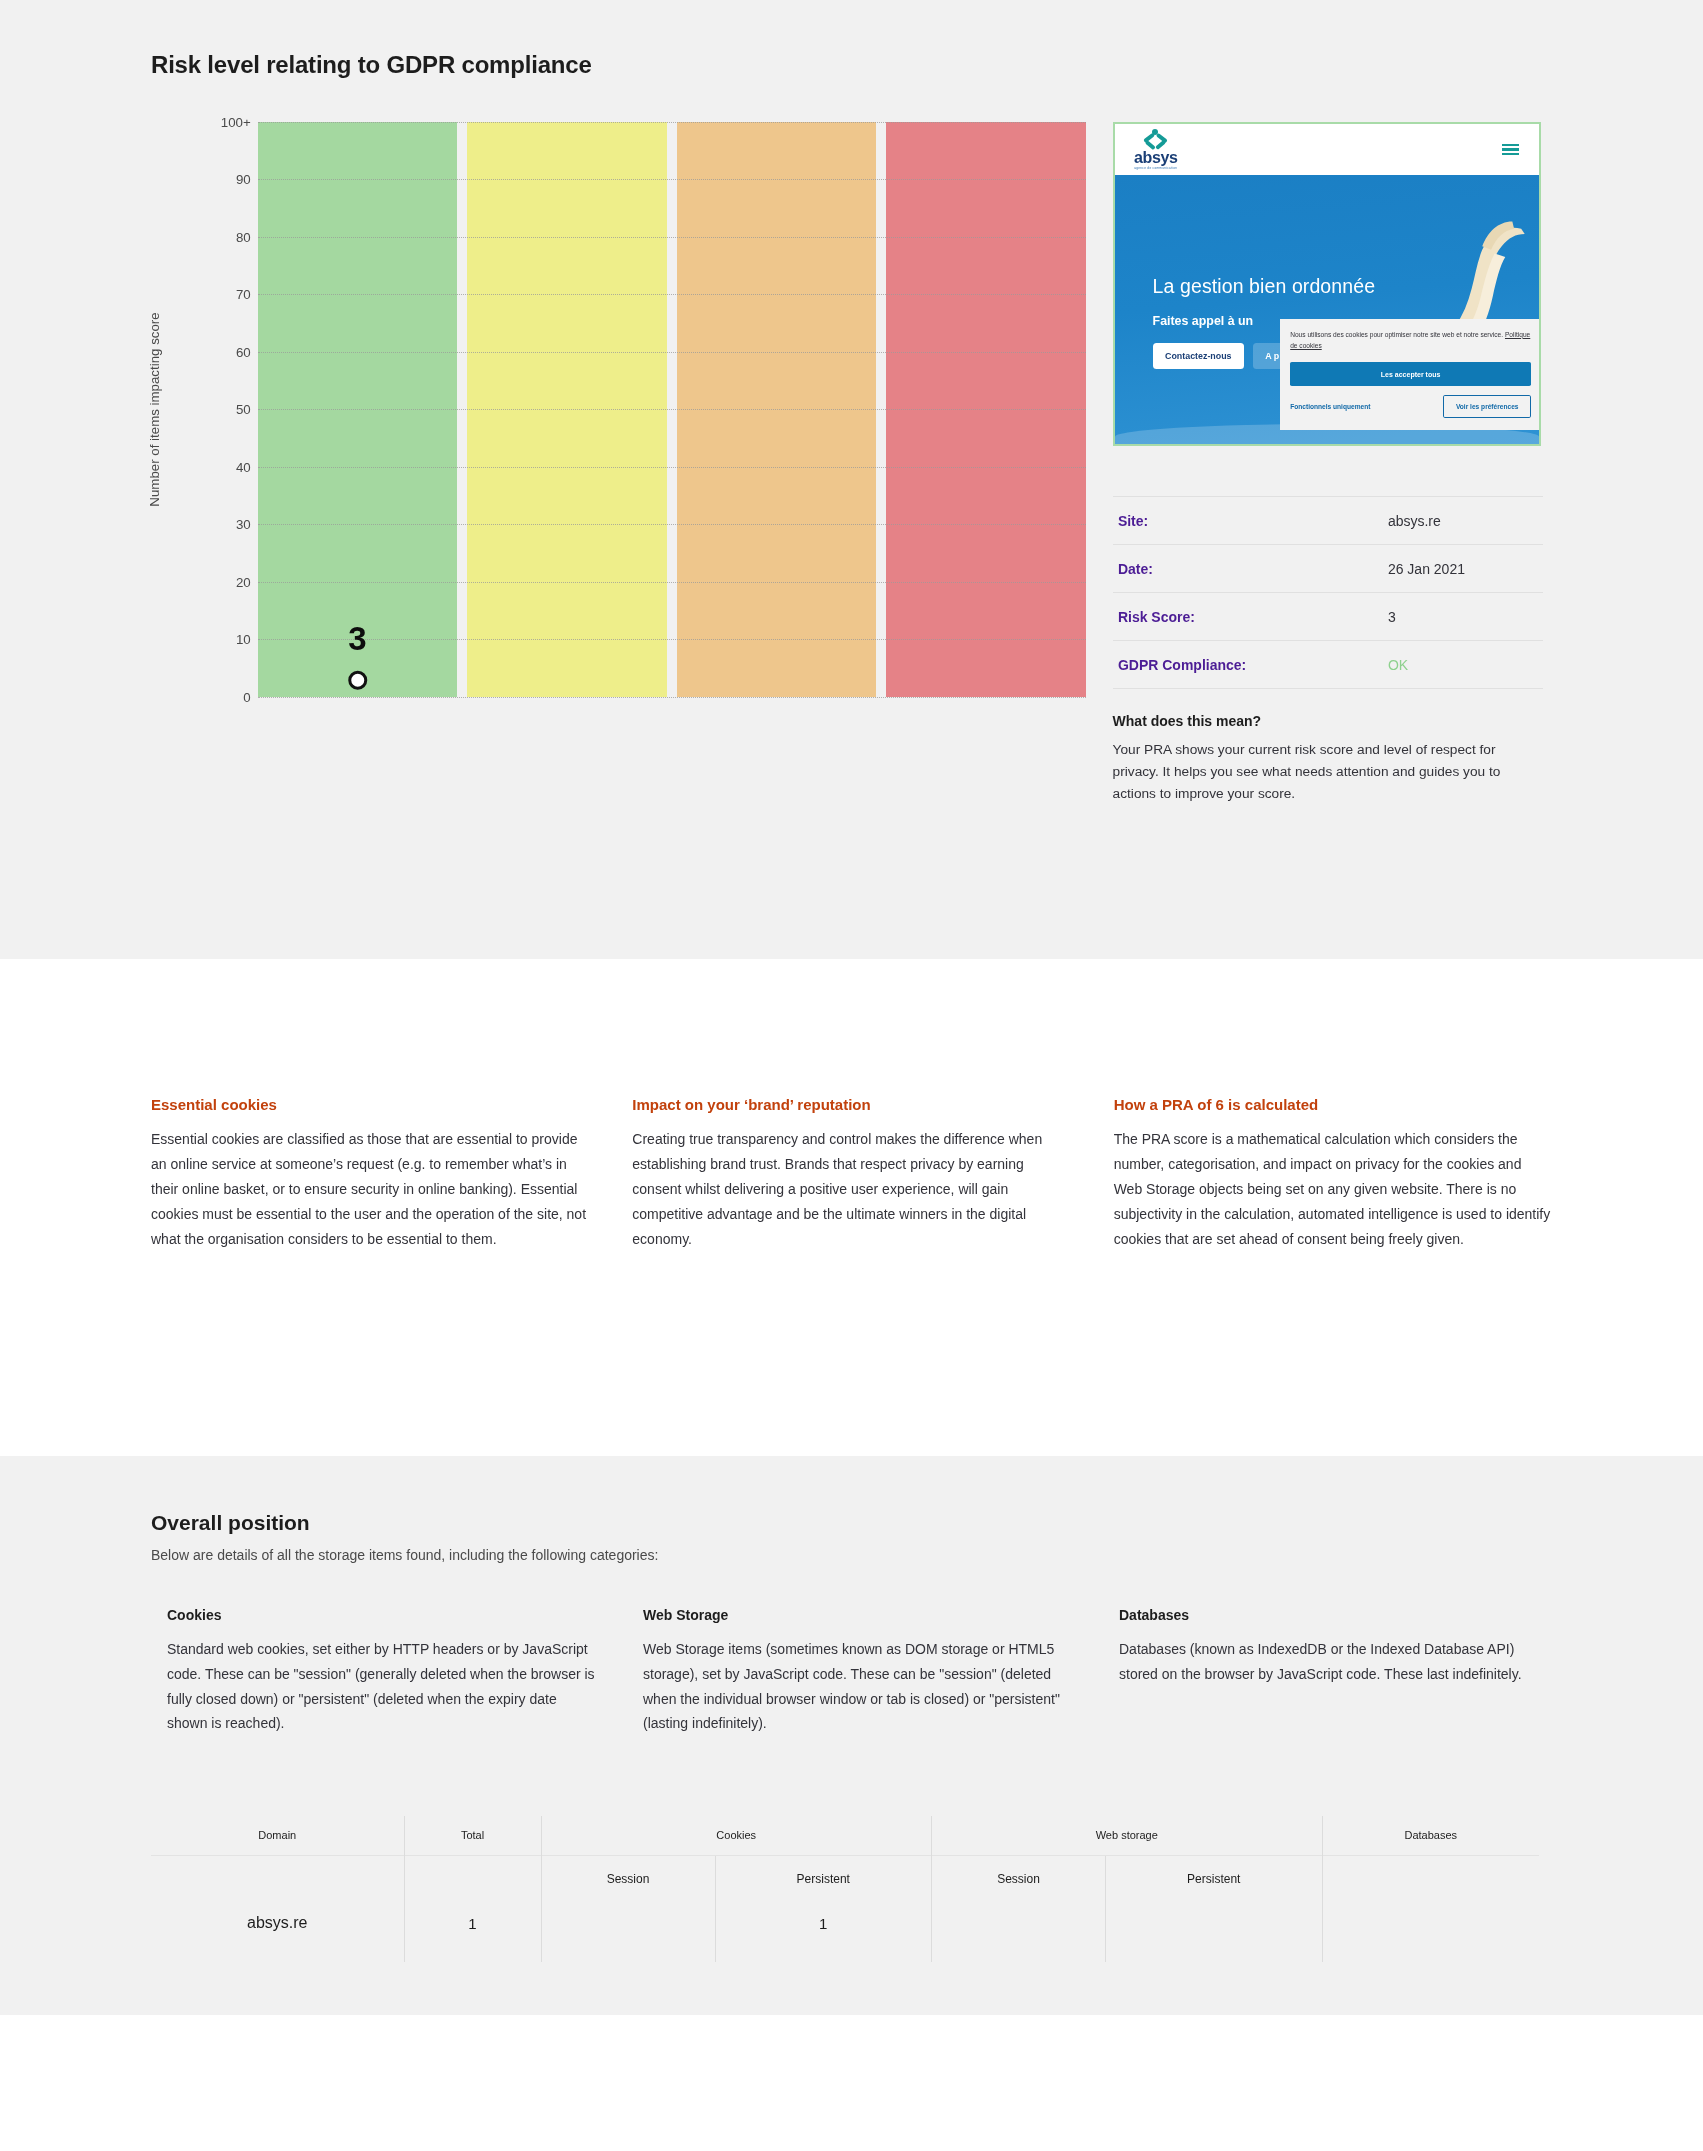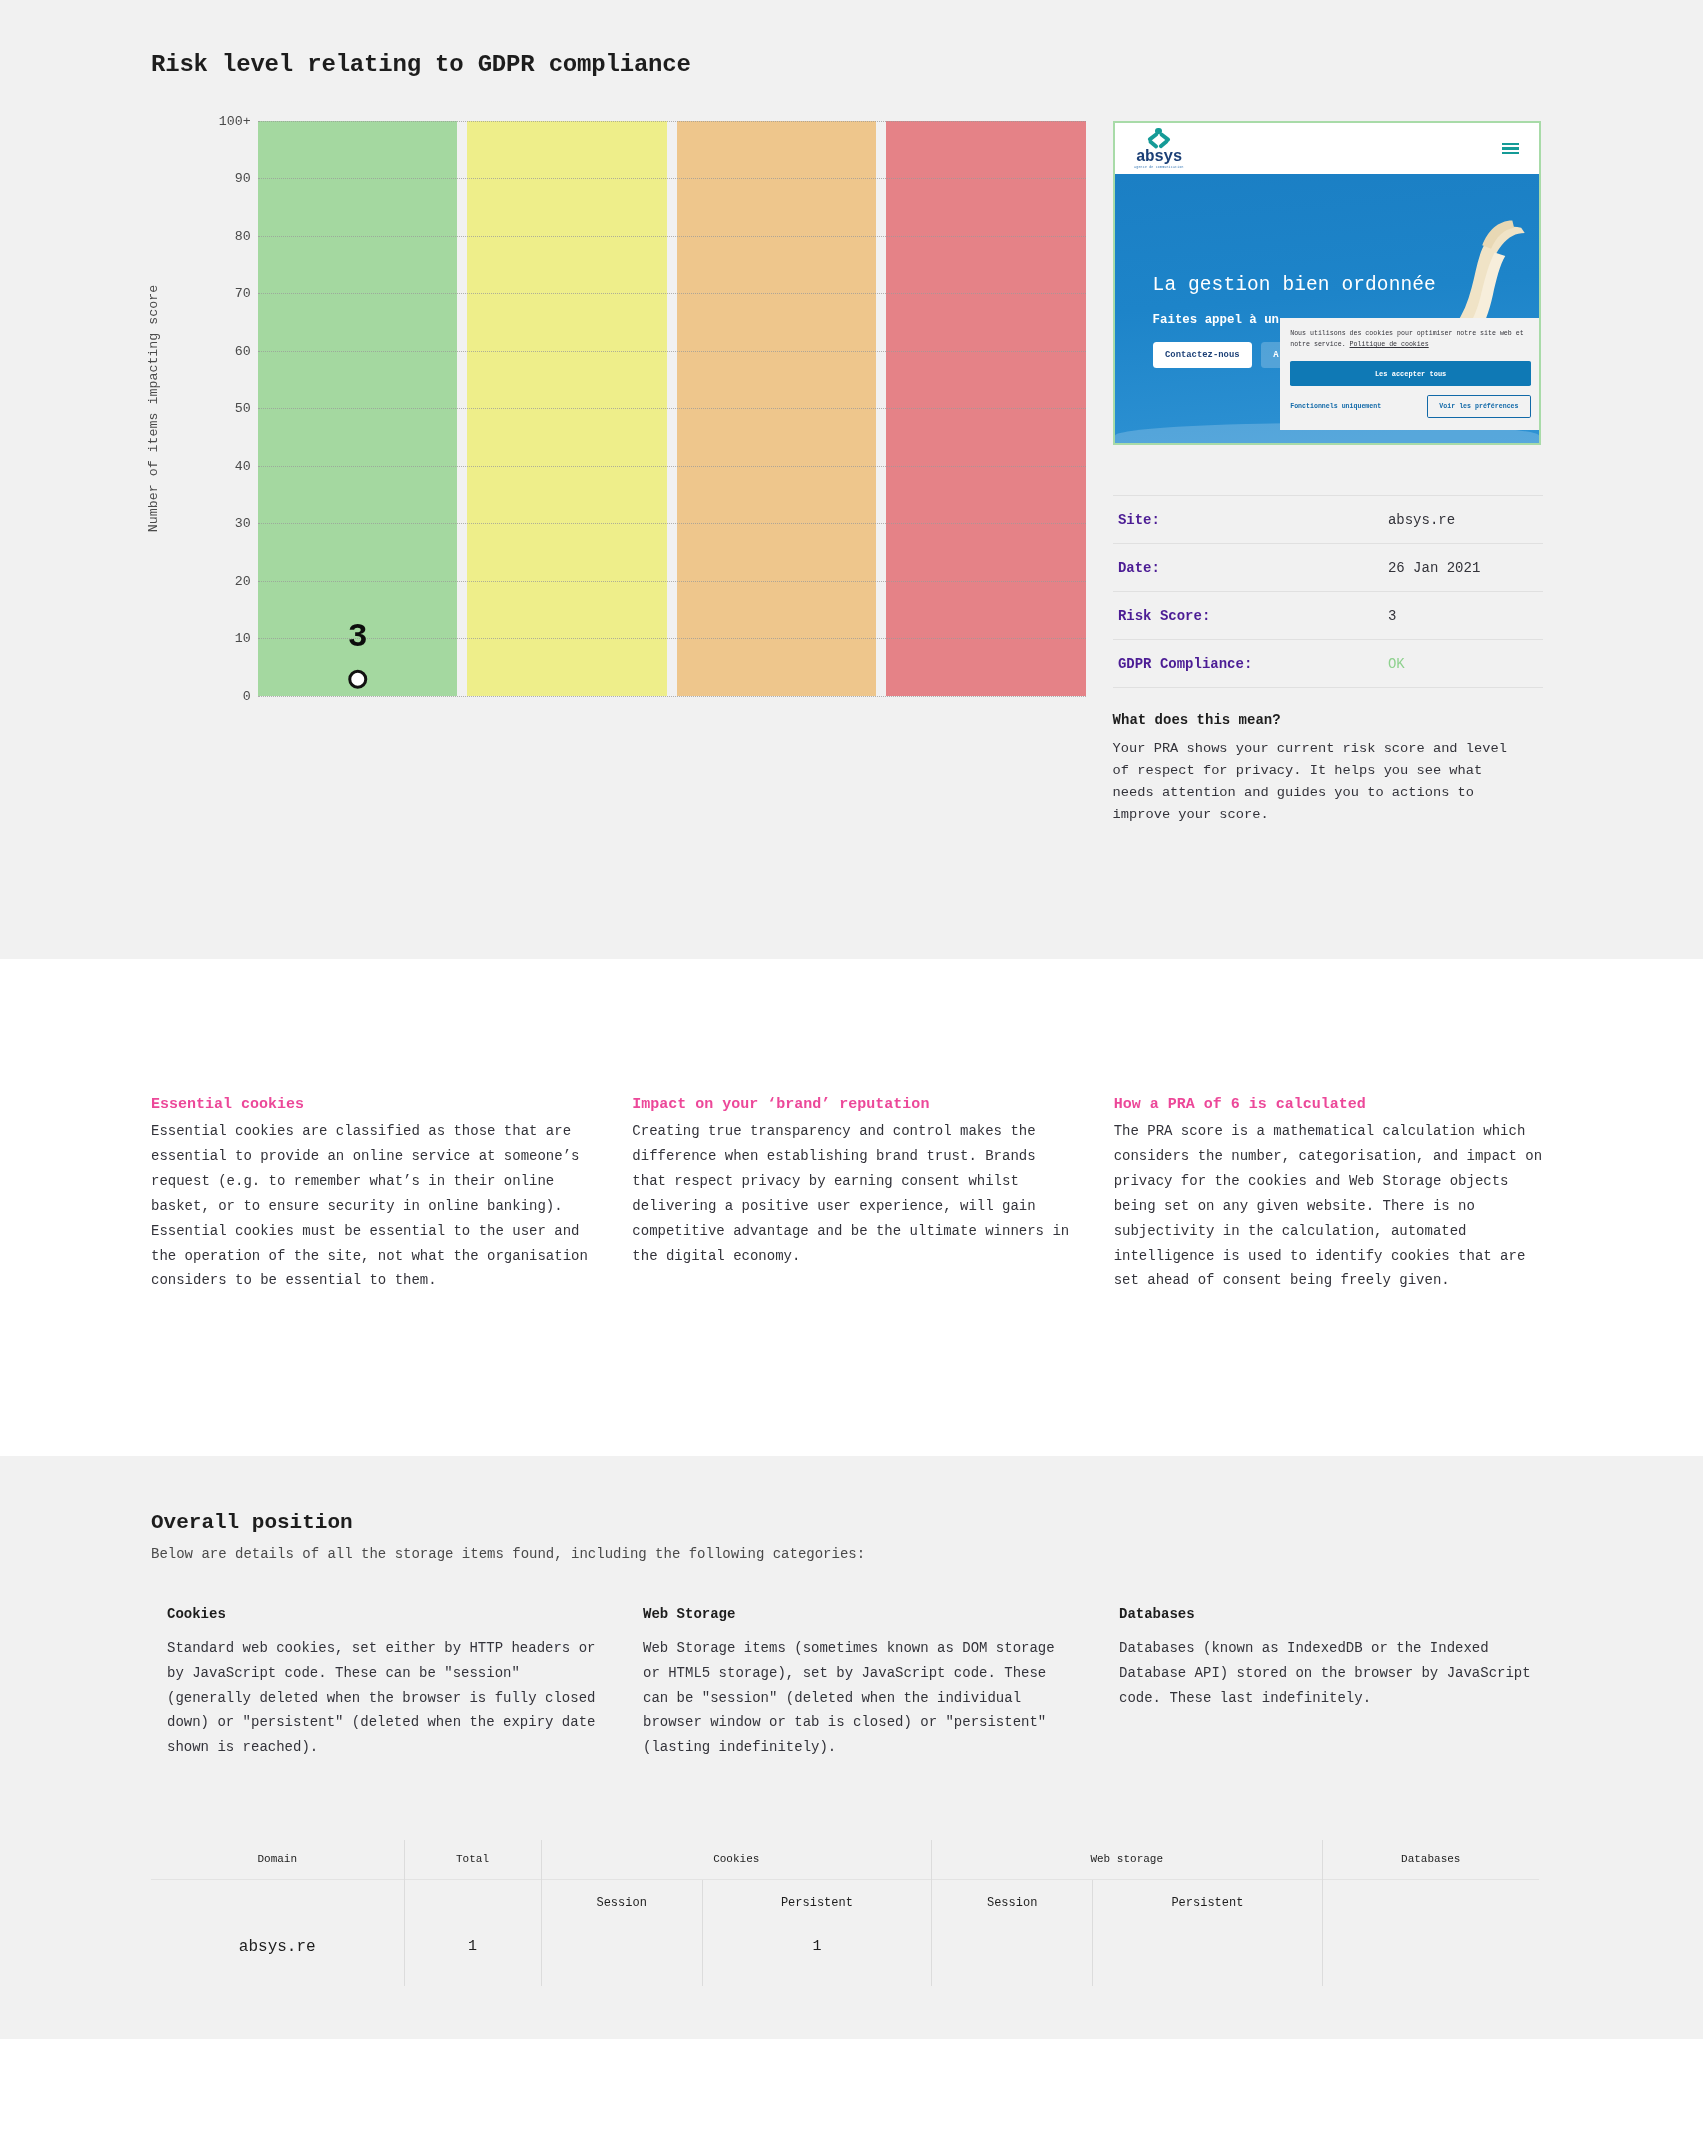--- a/index.html
+++ b/index.html
@@ -8,21 +8,21 @@
     background: #ffffff;
     font-family: "Liberation Sans", sans-serif;
     -webkit-font-smoothing: antialiased;
   }
   .page { width: 1703px; position: relative; }
 
   
   .band-gray  { background: #f1f1f1; }
   .band-white { background: #ffffff; }
 
-  .inner { width: 1401px; margin: 0 auto; padding-left: 0; font-family: Liberation Mono, monospace; }
+  .inner { width: 1401px; margin: 0 auto; padding-left: 0; }
 
   
   #section-report { padding: 51px 0 0 0; height: 959px; }
   .report-title {
     font-size: 24px; font-weight: bold; color: #1d1d1d;
     letter-spacing: -0.2px; margin-left: 0px; margin-bottom: 43px;
   }
   .report-body { display: flex; align-items: flex-start; }
 
   
@@ -165,21 +165,21 @@
   .wdtm-title { font-size: 14px; font-weight: bold; color: #1d1d1d; margin-top: 24px; }
   .wdtm-body {
     font-size: 13.7px; color: #33333a; line-height: 1.62; margin-top: 9.8px;
     max-width: 417px;
   }
 
   
   #section-explainers { padding: 137px 0 0 0; height: 497px; }
   .cols { display: flex; gap: 43px; }
   .col { width: 439px; }
-  .col h3 { font-size: 15px; font-weight: bold; color: #ec4899; margin-bottom: 6px; }
+  .col h3 { font-size: 15px; font-weight: bold; color: #c2410c; margin-bottom: 14px; }
   .col p  { font-size: 14px; color: #33333a; line-height: 1.78; }
 
   
   #section-overall { padding: 55px 0 53px 0; }
   .overall-title { font-size: 21px; font-weight: bold; color: #1d1d1d; }
   .overall-sub { font-size: 14px; color: #4a4a4a; margin-top: 12.4px; }
   .storage-cols { display: flex; gap: 43px; margin-top: 44px; padding-left: 16px; }
   .storage-col { width: 439px; }
   .storage-col h4 { font-size: 14px; font-weight: bold; color: #1d1d1d; margin-bottom: 13.3px; }
   .storage-col p { font-size: 14px; color: #33333a; line-height: 1.78; }

